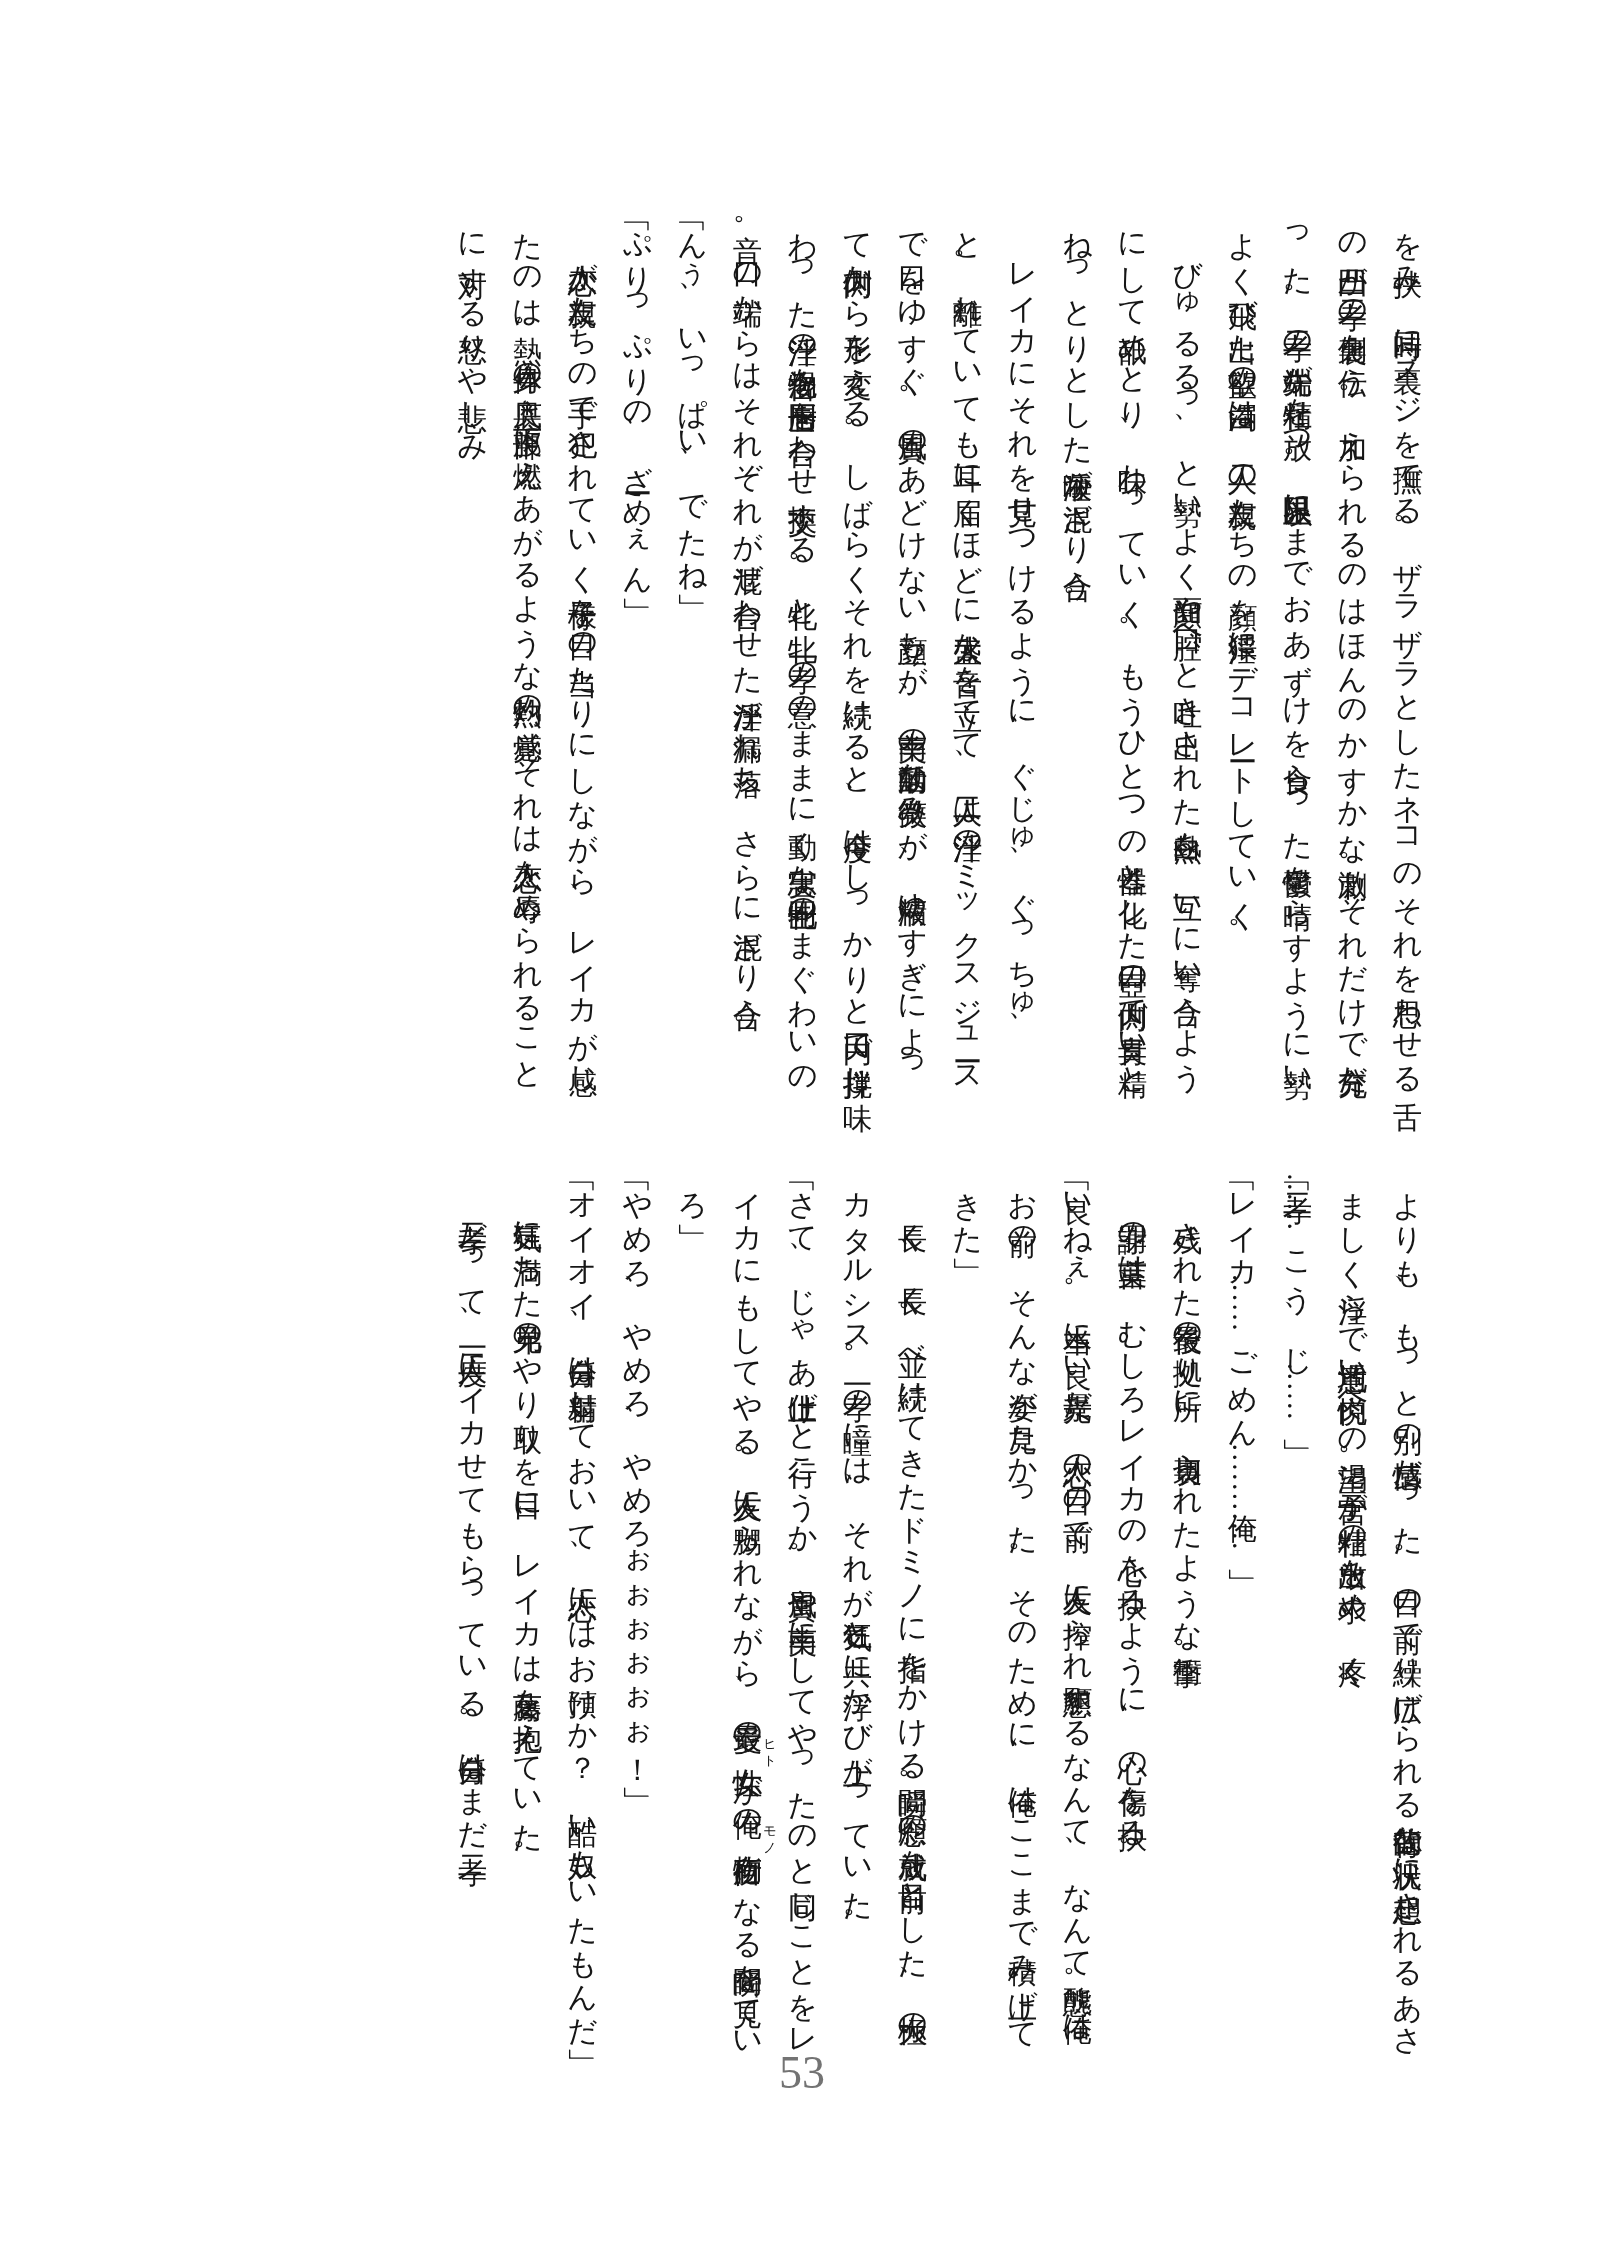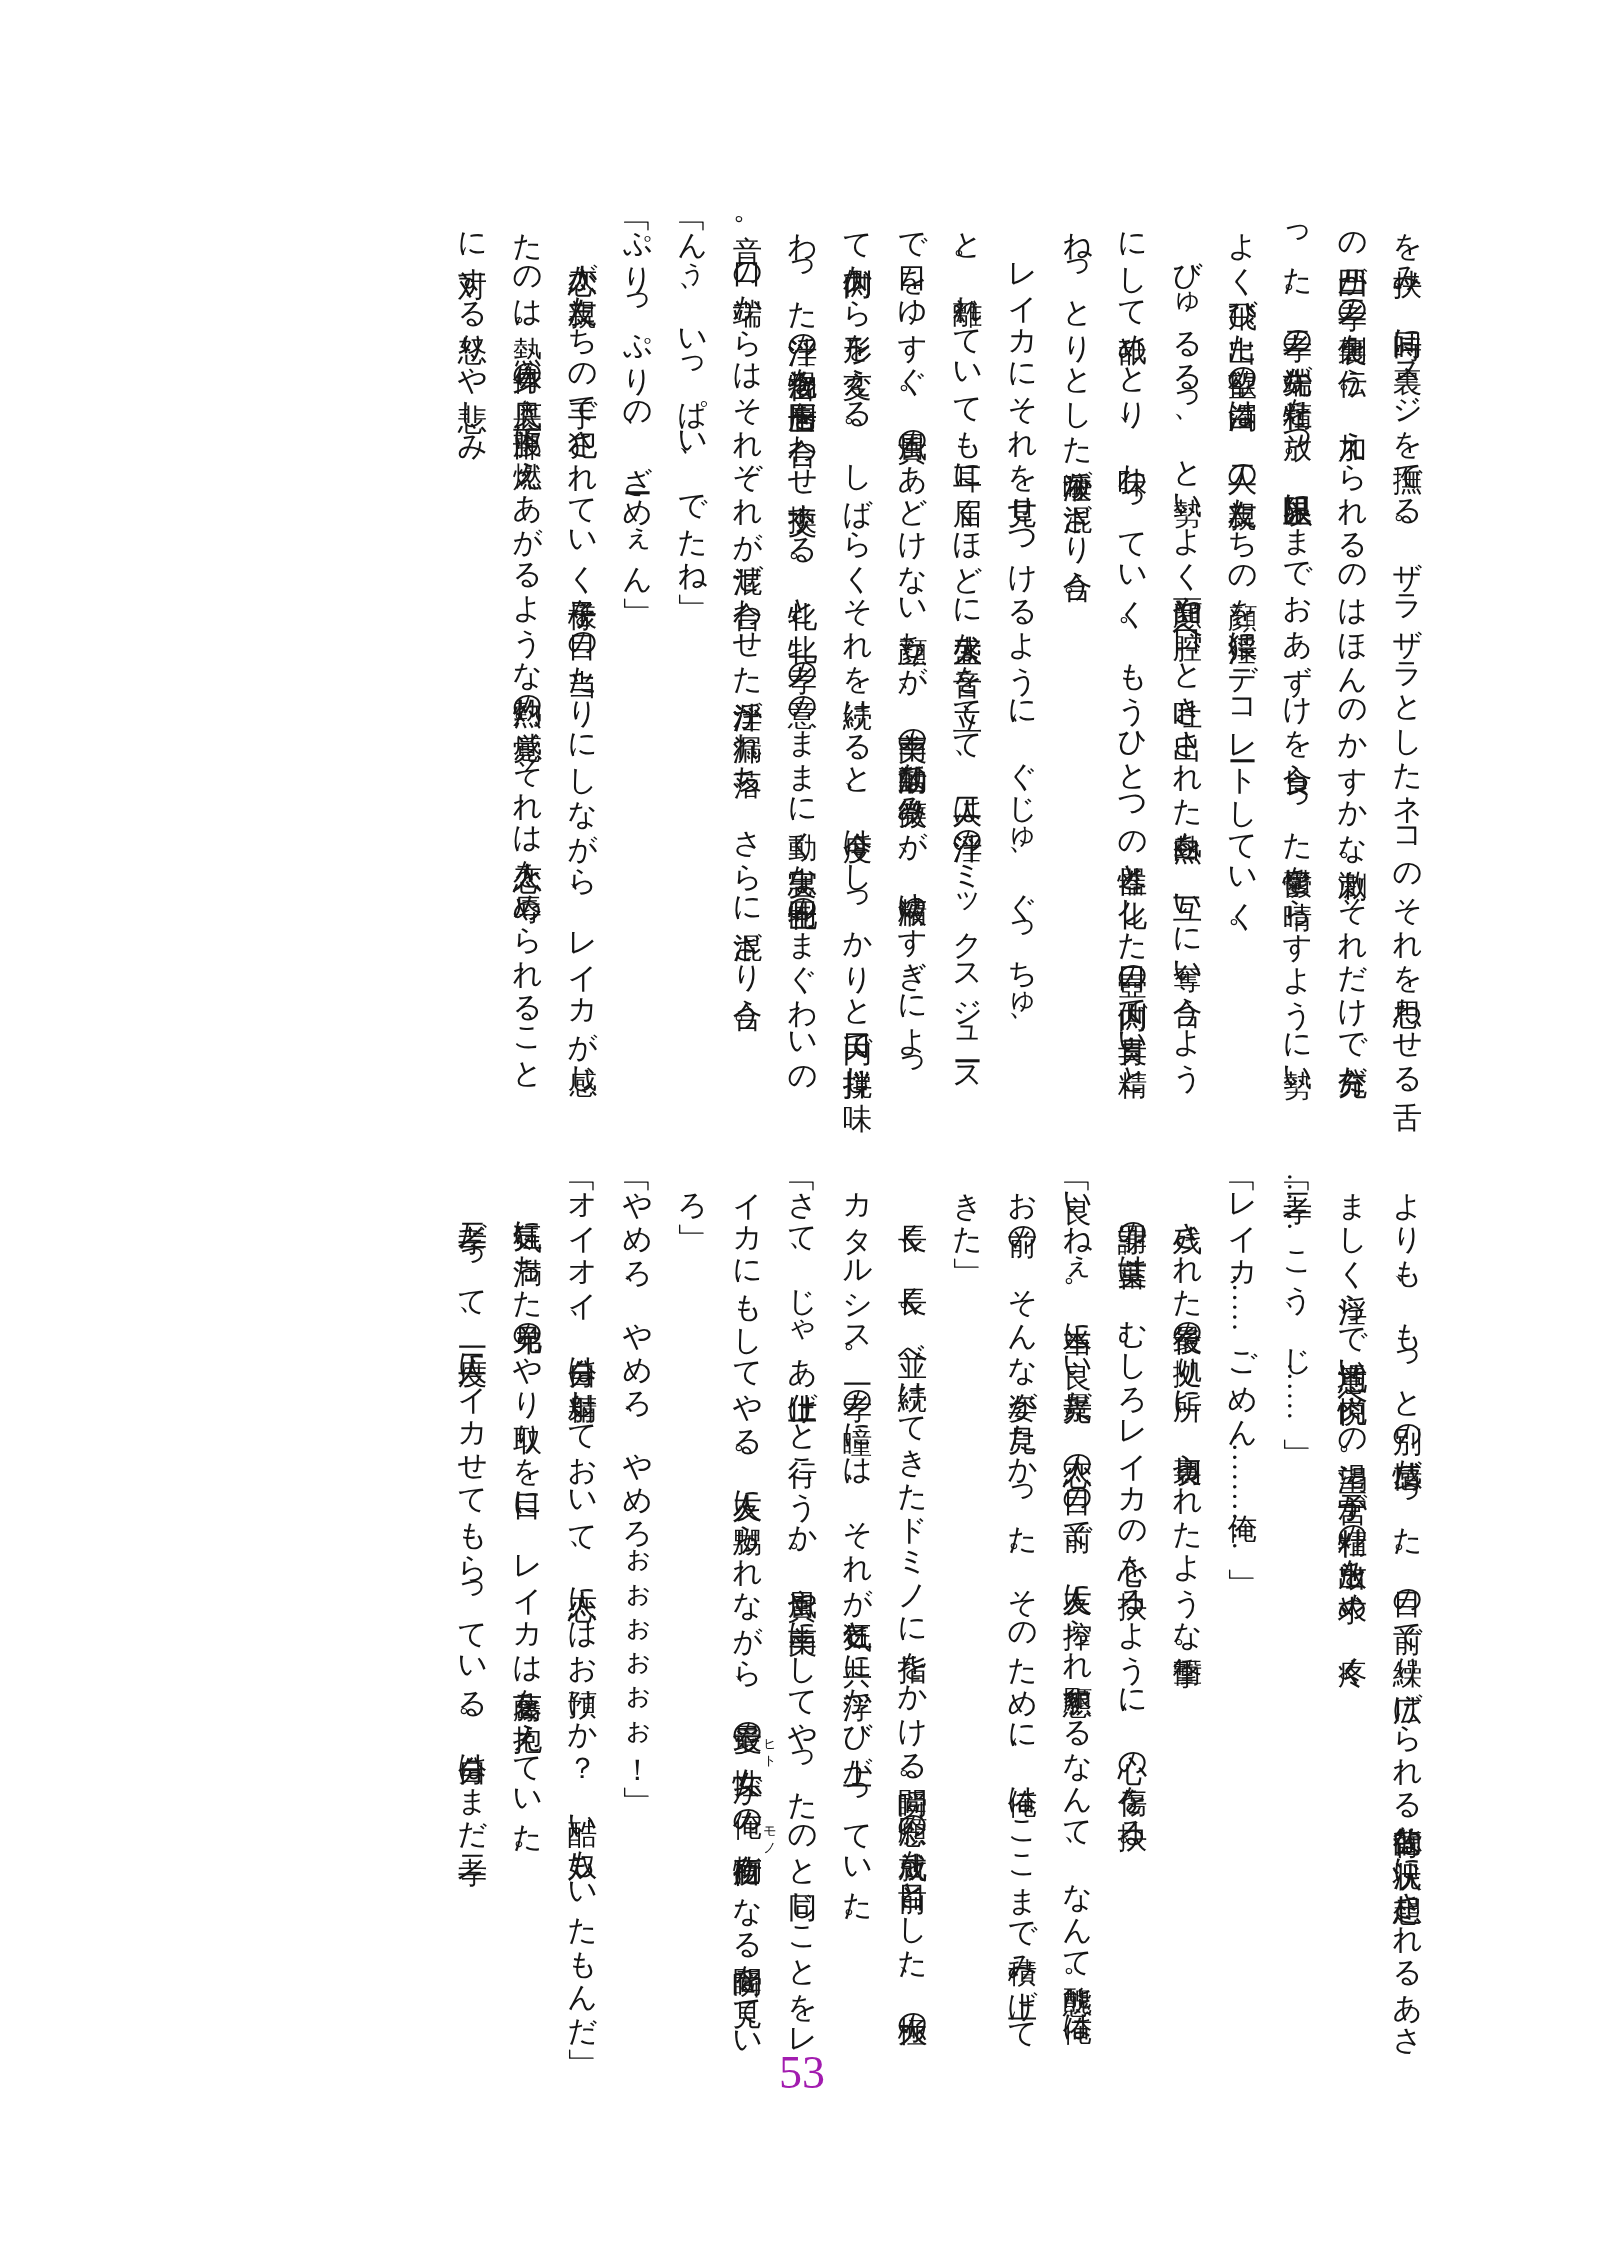--- a/index.html
+++ b/index.html
@@ -37,21 +37,21 @@
     font-size: 13px;
     letter-spacing: 1px;
     font-family: "Liberation Serif", "DejaVu Serif", serif;
   }
   .page-number {
     position: absolute;
     top: 2050px;
     left: 779px;
     font-size: 46px;
     line-height: 1;
-    color: #a21caf;
+    color: #737373;
   }
 </style>
 </head>
 <body>
 
 <div class="page">
 
   <section class="vtext block-top">
     <p class="para">を挟み、同時に裏スジを撫でる。ザラザラとしたネコのそれを思わせる舌の凹凸が孝二の裏側を伝う。加えられるのはほんのかすかな刺激。それだけで充分だった。孝二の先端が牡精を放つ。限界以上にまでおあずけを食らった鬱憤を晴らすように勢いよく飛び出た欲望の白濁は、二人の親友たちの顔を淫猥にデコレートしていく。</p>
     <p class="para">　びゅるるっ、と勢いよく顔面や口腔へと吐き出された白熱を、互いに奪い合うようにして舐めとり、味わっていく。もうひとつの性器と化した口壺の内側で青臭い精とねっとりとした唾液が混ざり合う。</p>

